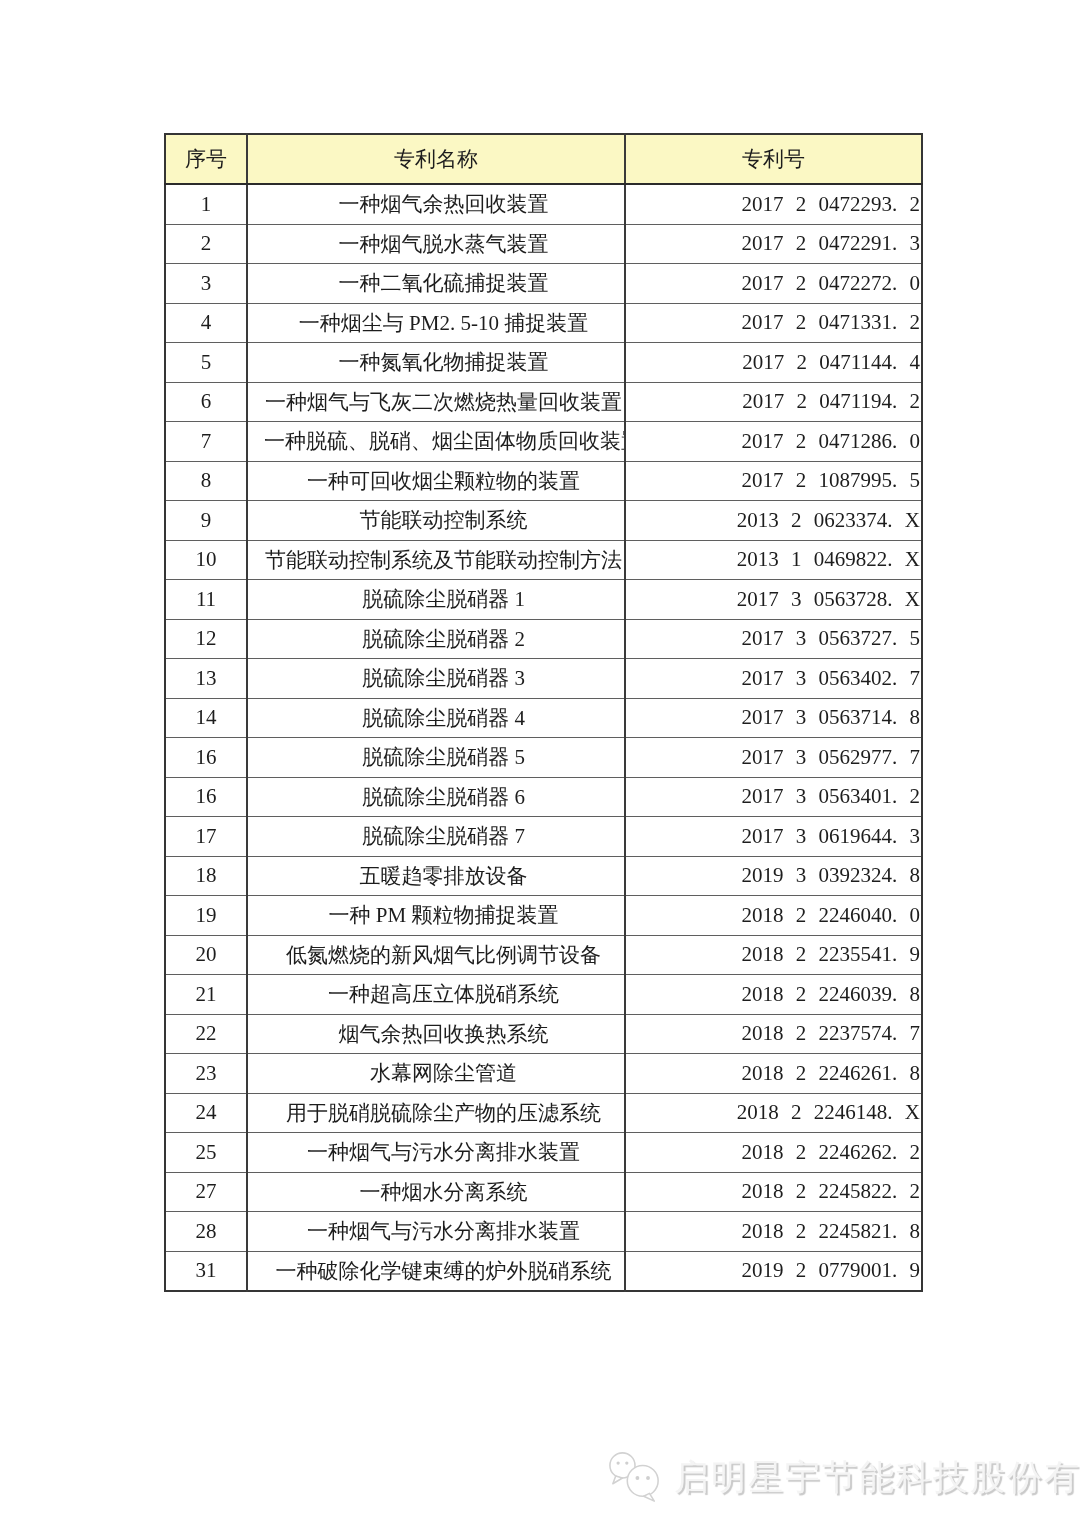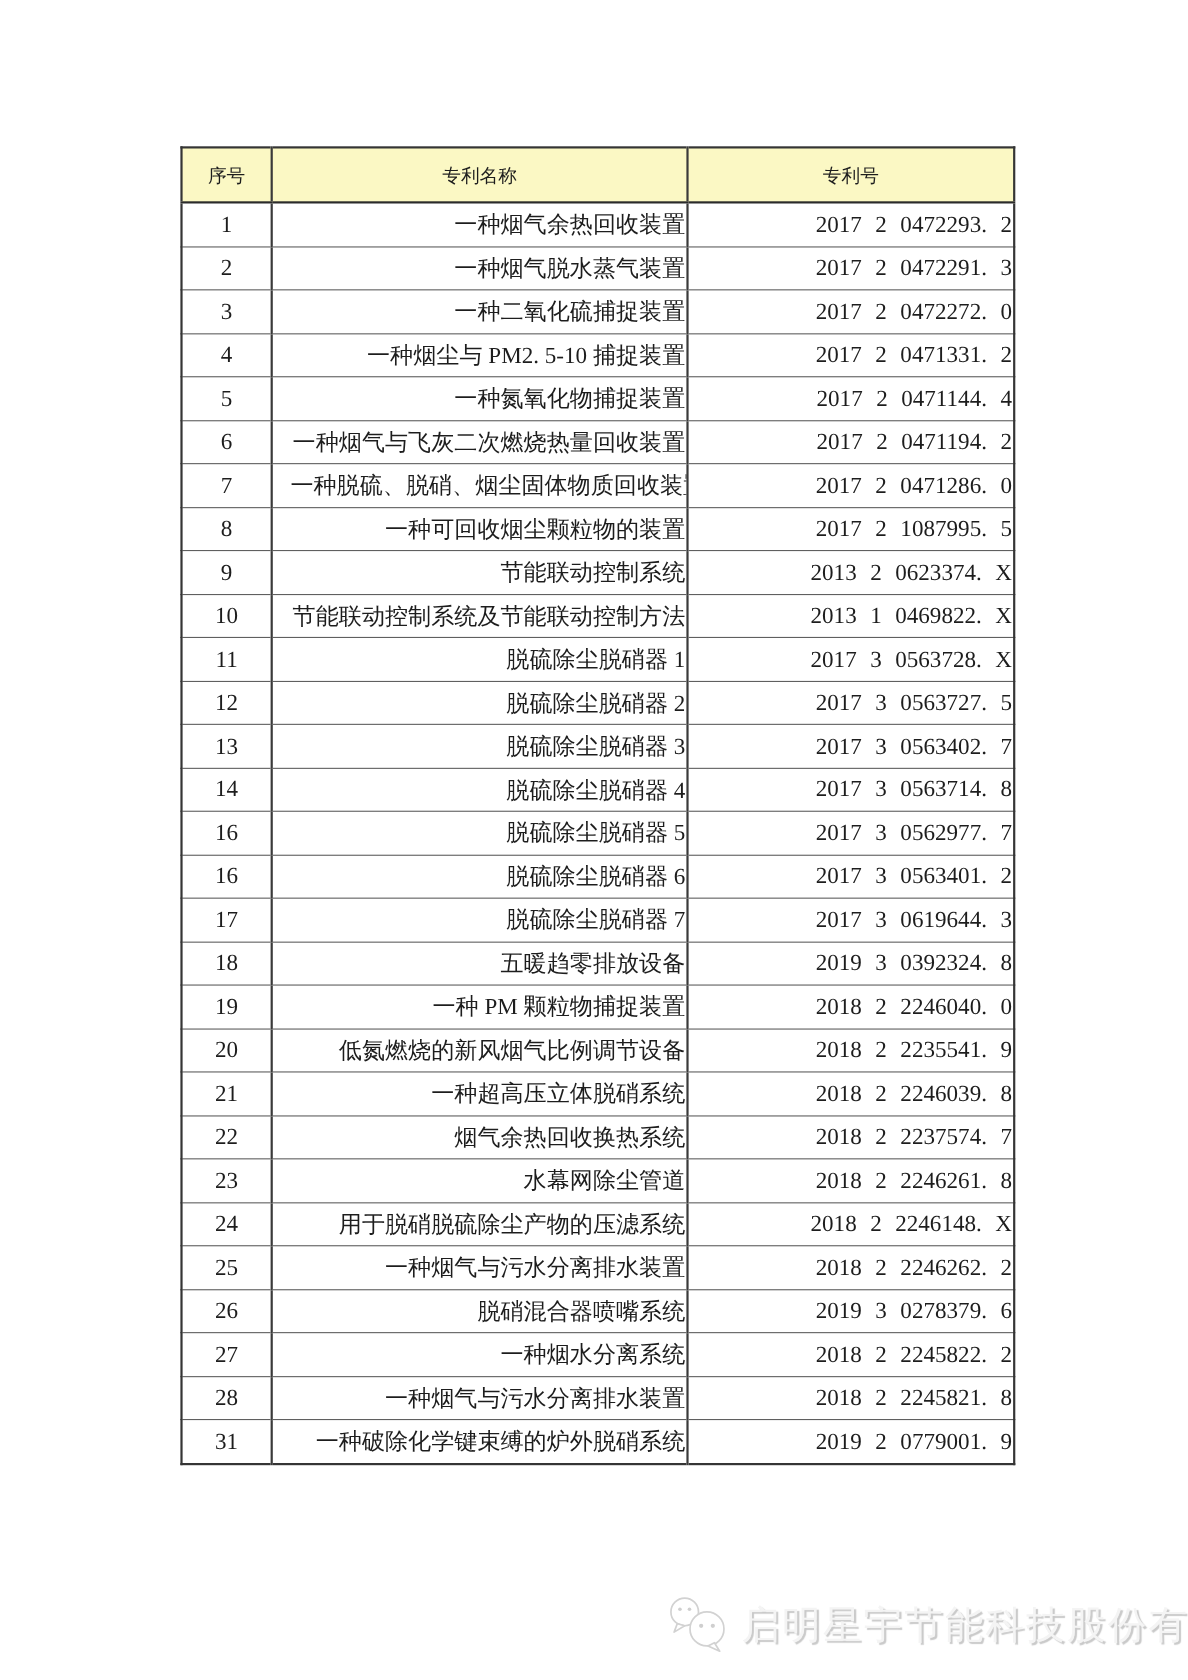--- a/index.html
+++ b/index.html
@@ -26,21 +26,21 @@
     table-layout: fixed;
     border: 2.5px solid #353535;
   }
   table.patent-table col.col-no     { width: 82px;  }
   table.patent-table col.col-name   { width: 378px; }
   table.patent-table col.col-number { width: 297px; }
 
   table.patent-table th {
     background: #FBF8C4;
     height: 46px;
-    font-size: 17px;
+    font-size: 21px;
     font-weight: normal;
     color: #1d1d1d;
     text-align: center;
     vertical-align: middle;
     border-left: 2px solid #3a3a3a;
     border-bottom: 2.5px solid #2b2b2b;
   }
   table.patent-table th:first-child { border-left: none; }
 
   table.patent-table td {
@@ -55,21 +55,21 @@
   }
   table.patent-table td:first-child { border-left: none; }
   table.patent-table tbody tr:first-child td { border-top: none; }
 
   td.index-cell {
     text-align: center;
     color: #2fab70;
     font-size: 20px;
   }
   td.patent-name-cell {
-    text-align: right;
+    text-align: center;
     padding-left: 16px;
     margin-left: 18px;
   }
   td.patent-number-cell {
     text-align: right;
     word-spacing: 7px;
     font-family: Liberation Serif, serif;
   }
 
   .watermark {
@@ -231,25 +231,20 @@
         </tr>
         <tr>
           <td class="index-cell">24</td>
           <td class="patent-name-cell">用于脱硝脱硫除尘产物的压滤系统</td>
           <td class="patent-number-cell">2018 2 2246148. X</td>
         </tr>
         <tr>
           <td class="index-cell">25</td>
           <td class="patent-name-cell">一种烟气与污水分离排水装置</td>
           <td class="patent-number-cell">2018 2 2246262. 2</td>
-        </tr>
-        <tr>
-          <td class="index-cell">26</td>
-          <td class="patent-name-cell">脱硝混合器喷嘴系统</td>
-          <td class="patent-number-cell">2019 3 0278379. 6</td>
         </tr>
         <tr>
           <td class="index-cell">27</td>
           <td class="patent-name-cell">一种烟水分离系统</td>
           <td class="patent-number-cell">2018 2 2245822. 2</td>
         </tr>
         <tr>
           <td class="index-cell">28</td>
           <td class="patent-name-cell">一种烟气与污水分离排水装置</td>
           <td class="patent-number-cell">2018 2 2245821. 8</td>

